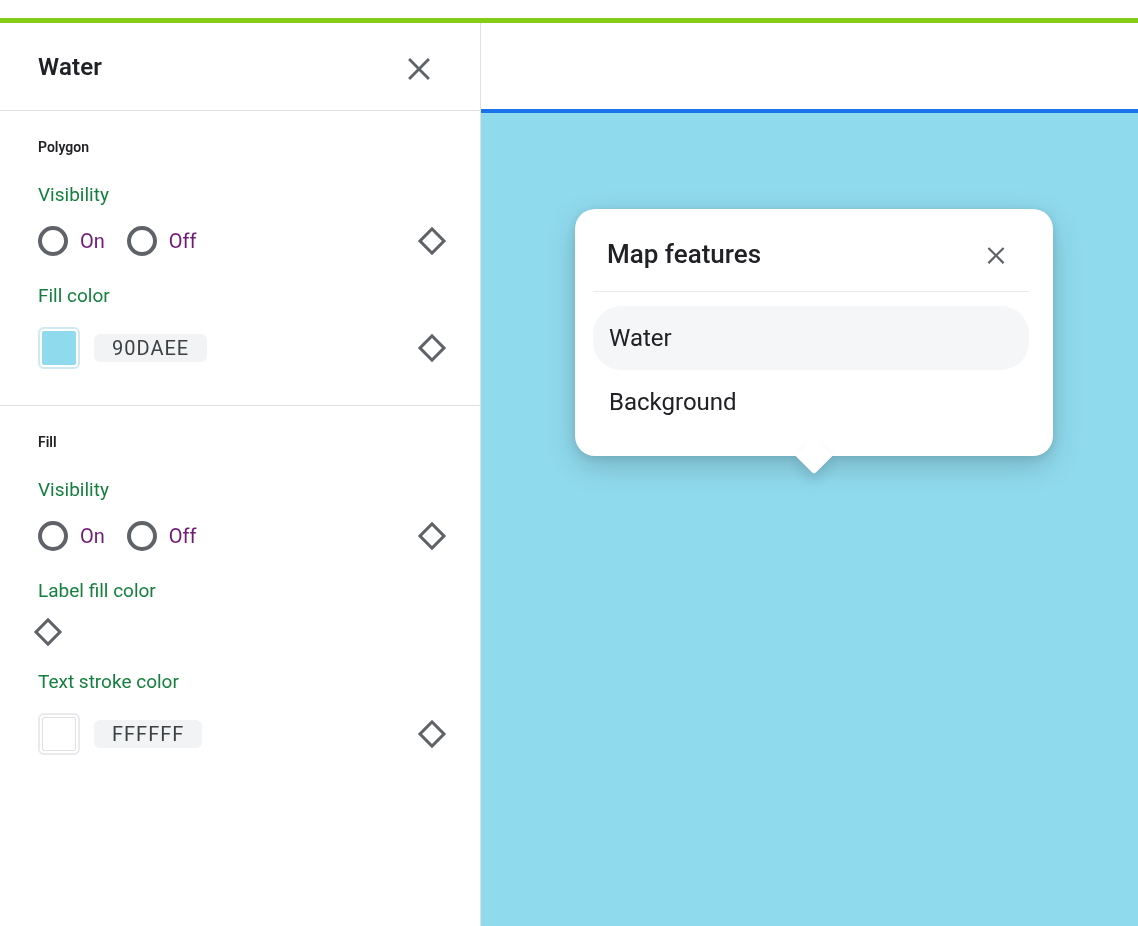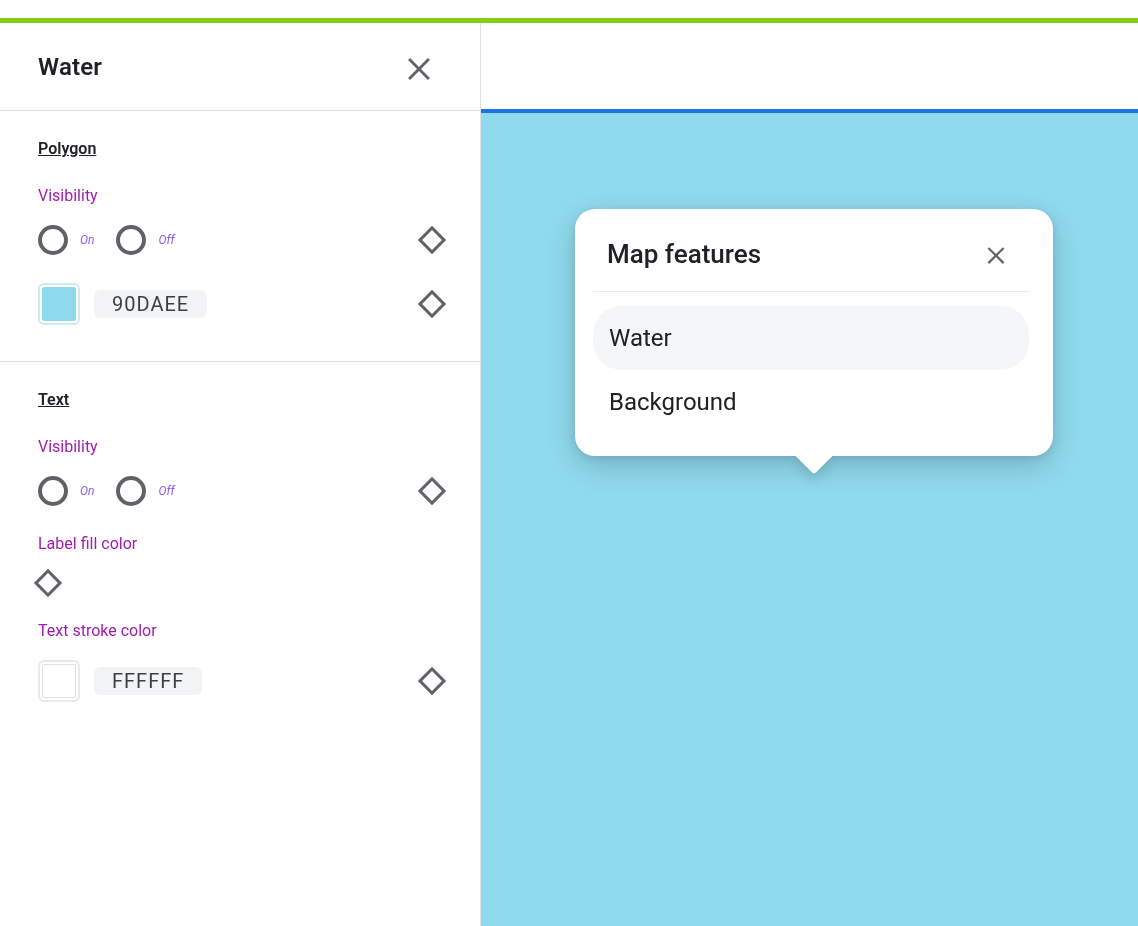--- a/index.html
+++ b/index.html
@@ -5,28 +5,28 @@
   * { box-sizing: border-box; margin: 0; padding: 0; }
   html, body { width: 1138px; height: 926px; font-family: 'Google Sans', Roboto, Arial, sans-serif; color: #202124; background: #fff; }
   .root { display: flex; width: 100%; height: 100%; border-top: 5px solid #84cc16; margin-top: 18px; }
   
   .sidebar { width: 481px; flex: 0 0 481px; border-right: 1px solid #e0e0e0; display: flex; flex-direction: column; background: #fff; }
   .sidebar-header { display: flex; align-items: center; justify-content: space-between; height: 88px; padding: 0 38px; border-bottom: 1px solid #e0e0e0; }
   .sidebar-header h1 { font-size: 24px; font-weight: 600; letter-spacing: .2px; }
   .icon-btn { background: none; border: none; cursor: pointer; padding: 6px; color: #5f6368; display: inline-flex; align-items: center; justify-content: center; }
   .icon-btn svg { display: block; }
   .section { padding: 28px 38px 36px 38px; border-bottom: 1px solid #e0e0e0; }
-  .section h2 { font-size: 16px; font-weight: 600; margin-bottom: 28px; text-decoration: underline; }
-  .field-label { font-size: 16px; color: #a21caf; margin-bottom: 20px; }
+  .section h2 { font-size: 14px; font-weight: 600; margin-bottom: 28px; }
+  .field-label { font-size: 19px; color: #15803d; margin-bottom: 20px; }
   .row { display: flex; align-items: center; justify-content: space-between; margin-bottom: 28px; }
   .row:last-child { margin-bottom: 0; }
   .radios { display: flex; align-items: center; gap: 22px; }
   .radio { display: inline-flex; align-items: center; gap: 12px; cursor: pointer; }
   .radio-circle { width: 30px; height: 30px; border: 4px solid #5f6368; border-radius: 50%; }
-  .radio-label { font-size: 12px; color: #8b5cf6; font-style: italic; }
+  .radio-label { font-size: 20px; color: #701a75; }
   .diamond { width: 20px; height: 20px; border: 3px solid #5f6368; transform: rotate(45deg); cursor: pointer; }
   .color-row { display: flex; align-items: center; gap: 14px; }
   .swatch-wrap { width: 42px; height: 42px; border: 2px solid #cfe9f3; border-radius: 6px; display: flex; align-items: center; justify-content: center; cursor: pointer; }
   .swatch-wrap.plain { border-color: #e8eaed; }
   .swatch { width: 34px; height: 34px; border-radius: 2px; }
   .hex-chip { background: #f1f3f4; border-radius: 6px; padding: 2px 18px; font-size: 20px; letter-spacing: 1px; color: #3c4043; cursor: pointer; font-family: inherit; }
   
   .map-panel { flex: 1; display: flex; flex-direction: column; min-width: 0; }
   .map-topbar { height: 90px; background: #fff; border-bottom: 4px solid #1a73e8; }
   .map-canvas { flex: 1; position: relative; background: #90daee; }
@@ -63,33 +63,34 @@
             <span class="radio-label">On</span>
           </label>
           <label class="radio">
             <span class="radio-circle"></span>
             <span class="radio-label">Off</span>
           </label>
         </div>
         <span class="diamond"></span>
       </div>
 
+      <div class="field-label">Fill color</div>
       <div class="row">
         <div class="color-row">
           <span class="swatch-wrap" style="border-color:#cfe9f3">
             <span class="swatch" style="background:#90daee"></span>
           </span>
           <span class="hex-chip">90DAEE</span>
         </div>
         <span class="diamond"></span>
       </div>
     </div>
 
     <div class="section" style="border-bottom:none">
-      <h2>Text</h2>
+      <h2>Fill</h2>
 
       <div class="field-label">Visibility</div>
       <div class="row">
         <div class="radios">
           <label class="radio">
             <span class="radio-circle"></span>
             <span class="radio-label">On</span>
           </label>
           <label class="radio">
             <span class="radio-circle"></span>

